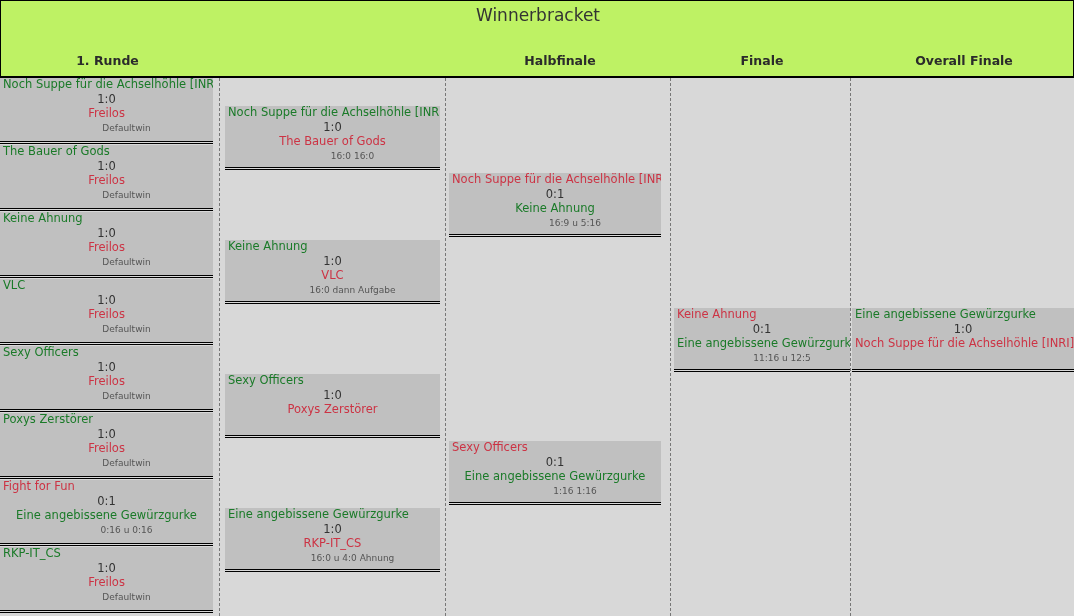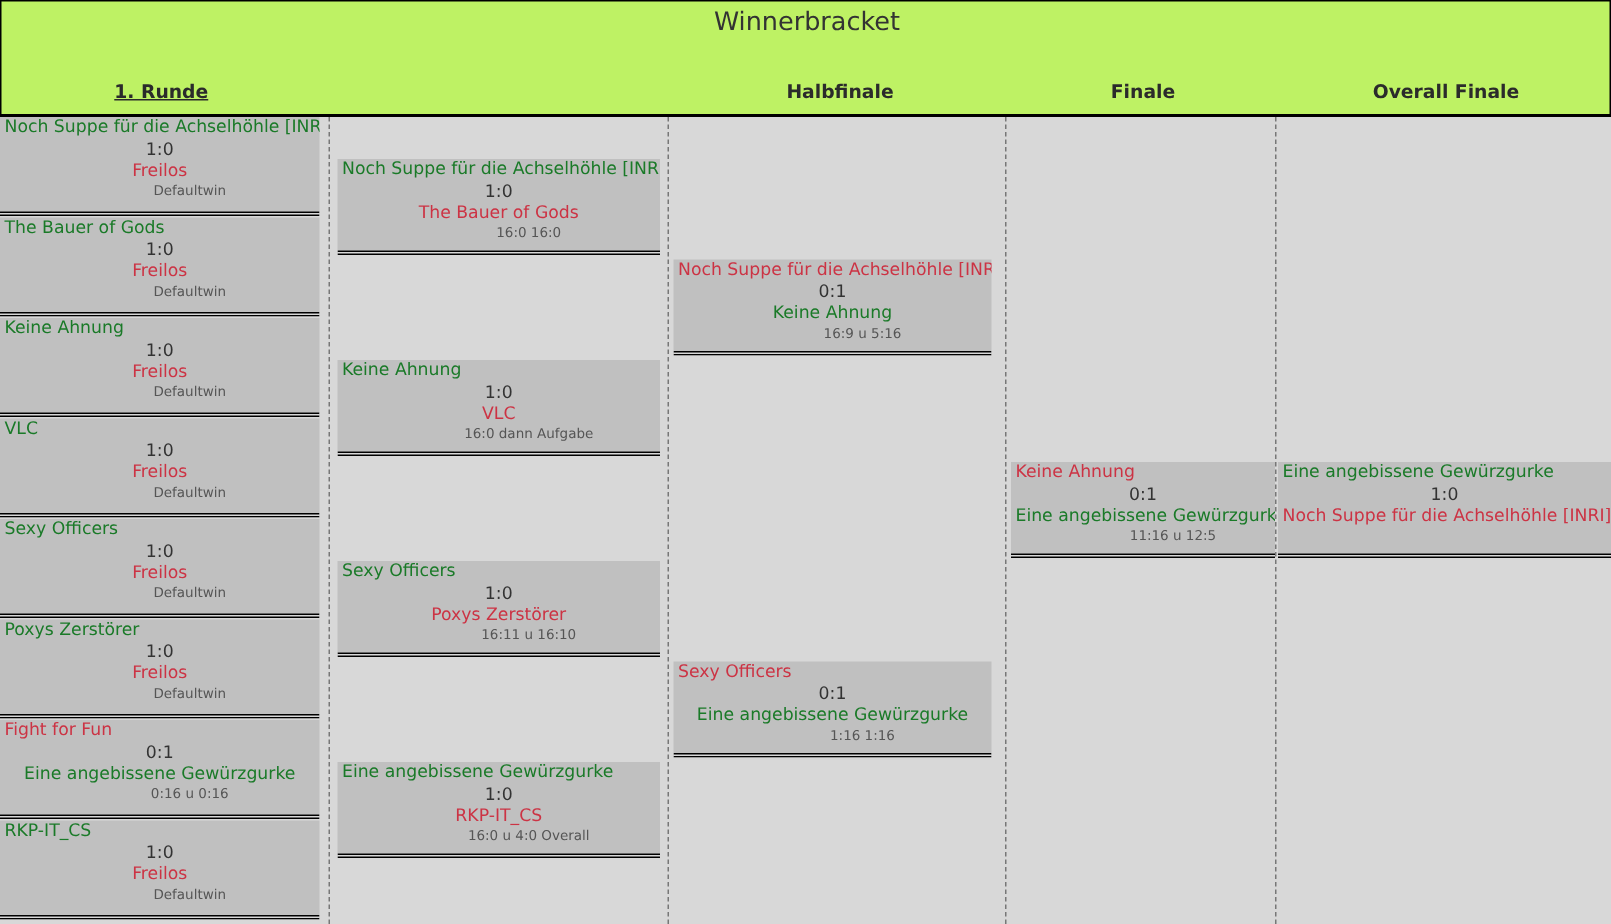--- a/index.html
+++ b/index.html
@@ -70,21 +70,21 @@
     background: #d8d8d8;
   }
 </style>
 </head>
 <body>
 
 <div id="bracket">
 
   <div class="header-band">
     <div class="bracket-title">Winnerbracket</div>
-    <div class="round-head" style="left:0;width:213px;text-decoration:underline;">1. Runde</div>
+    <div class="round-head" style="left:0;width:213px;">1. Runde</div>
     <div class="round-head" style="left:672px;width:178px;">Finale</div>
     <div class="round-head" style="left:447px;width:224px;">Halbfinale</div>
     <div class="round-head" style="left:852px;width:222px;">Overall Finale</div>
   </div>
 
   <div class="col-sep" style="left:219px;"></div>
   <div class="col-sep" style="left:445px;"></div>
   <div class="col-sep" style="left:670px;"></div>
   <div class="col-sep" style="left:850px;"></div>
 
@@ -159,28 +159,27 @@
         <span class="team top win">Keine Ahnung</span>
         <span class="score">1:0</span>
         <span class="team bottom lose">VLC</span>
         <span class="note">16:0 dann Aufgabe</span>
         <div class="rule"></div>
       </div>
       <div class="match" style="left: 3px; top: 296px; width: 215px; height: 64px;">
         <span class="team top win">Sexy Officers</span>
         <span class="score">1:0</span>
         <span class="team bottom lose">Poxys Zerstörer</span>
-        <span class="note">16:11 u 16:10</span>
         <div class="rule"></div>
       </div>
       <div class="match" style="left: 3px; top: 430px; width: 215px; height: 64px;">
         <span class="team top win">Eine angebissene Gewürzgurke</span>
         <span class="score">1:0</span>
         <span class="team bottom lose">RKP-IT_CS</span>
-        <span class="note">16:0 u 4:0 Overall</span>
+        <span class="note">16:0 u 4:0 Ahnung</span>
         <div class="rule"></div>
       </div>
     </div>
 
   <div class="col" id="col-sf" style="left:447px;width:224px;">
       <div class="match" style="left: 2px; top: 95px; width: 212px; height: 64px;">
         <span class="team top lose">Noch Suppe für die Achselhöhle [INRI]</span>
         <span class="score">0:1</span>
         <span class="team bottom win">Keine Ahnung</span>
         <span class="note">16:9 u 5:16</span>

